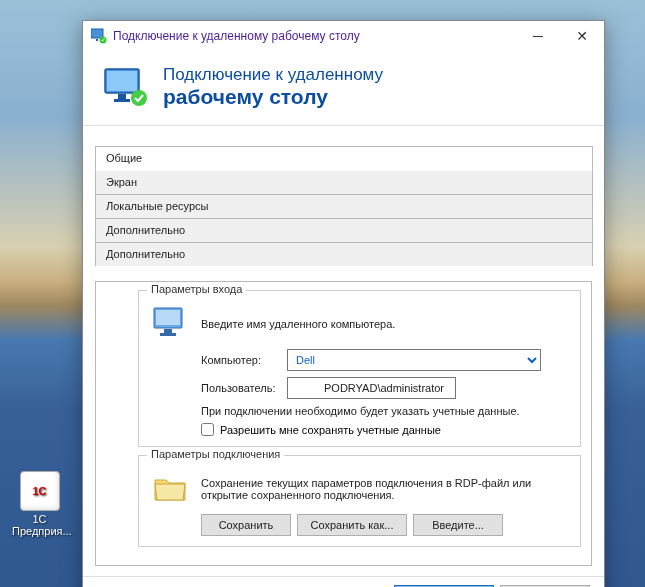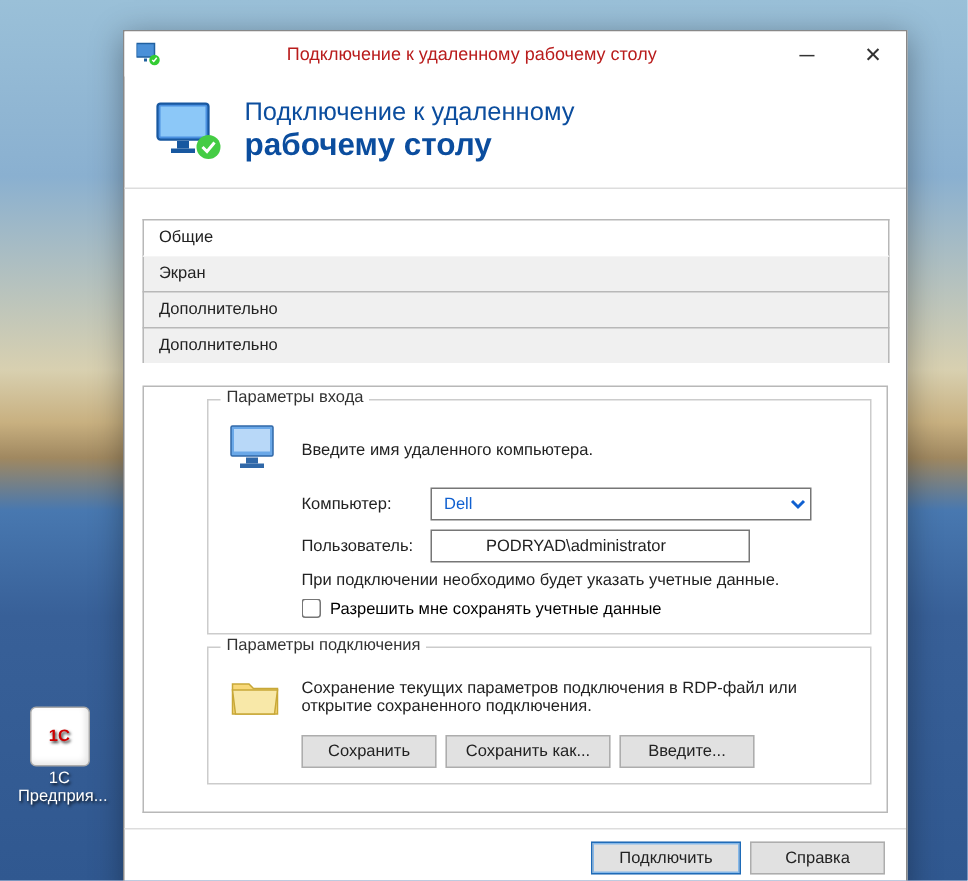--- a/index.html
+++ b/index.html
@@ -3,39 +3,39 @@
 <meta charset="utf-8">
 <style>
 * { box-sizing: border-box; font-family: 'Segoe UI', Tahoma, sans-serif; }
 body { margin: 0; width: 645px; height: 587px; overflow: hidden; background: linear-gradient(to bottom, #8ab8d8 0%, #6894c0 25%, #b89868 50%, #d8c090 60%, #3868a0 75%, #2858a0 100%); position: relative; }
 .wallpaper { position: absolute; inset: 0; background: linear-gradient(to bottom, #9ac0d8 0%, #8ab0d0 20%, #d8d0b0 42%, #c8b080 48%, #a08860 52%, #4878b0 58%, #386098 70%, #305890 100%); }
 .desktop-icon { position: absolute; left: 12px; bottom: 50px; width: 55px; text-align: center; color: #fff; font-size: 11px; text-shadow: 1px 1px 2px rgba(0,0,0,0.8); cursor: pointer; }
 .desktop-icon .ic { width: 40px; height: 40px; margin: 0 auto 2px; background: #fff; border-radius: 4px; display: flex; align-items: center; justify-content: center; font-weight: bold; color: #c00; border: 1px solid #aaa; box-shadow: inset -2px -2px 4px rgba(0,0,0,0.1); }
 .window { position: absolute; left: 82px; top: 20px; width: 523px; background: #fff; border: 1px solid #888; box-shadow: 0 4px 20px rgba(0,0,0,0.35); }
 .titlebar { height: 30px; display: flex; align-items: center; padding: 0 0 0 8px; background: #fff; font-size: 12px; }
 .titlebar .ticon { width: 16px; height: 16px; margin-right: 6px; }
-.titlebar .title { flex: 1; color: #b91c1c; text-align: center; }
+.titlebar .title { flex: 1; color: #4c1d95; }
 .titlebar .wbtn { width: 44px; height: 30px; display: flex; align-items: center; justify-content: center; color: #333; font-size: 14px; }
 .header { padding: 14px 20px 16px; display: flex; align-items: center; border-bottom: 1px solid #ddd; }
 .header-icon { width: 46px; height: 40px; margin-right: 14px; }
 .header-text .h1 { font-size: 17px; font-weight: 400; color: #0b4d9e; line-height: 1.2; }
 .header-text .h2 { font-size: 21px; font-weight: 700; color: #0b4d9e; }
 .tabs { display: flex; padding: 16px 12px; margin-top: 4px; position: relative; flex-direction: column; }
 .tabs::after { content: ''; position: absolute; left: 12px; right: 12px; bottom: 0; height: 1px; background: #b8b8b8; z-index: 0; }
 .tab { padding: 5px 10px 6px; font-size: 11px; color: #222; background: #f0f0f0; border: 1px solid #b8b8b8; border-bottom: none; margin-right: -1px; position: relative; }
 .tab.active { background: #fff; z-index: 2; border-bottom: 1px solid #fff; margin-bottom: -1px; }
 .panel { margin: 0 12px 10px; border: 1px solid #b8b8b8; border-top: none; padding: 8px 10px 10px; background: #fff; }
 .group { border: 1px solid #ccc; padding: 8px 12px 10px; margin-bottom: 8px; position: relative; margin-left: 32px; }
 .group-title { position: absolute; top: -8px; left: 8px; background: #fff; padding: 0 4px; font-size: 11px; color: #333; }
 .row { display: flex; align-items: center; margin: 6px 0; font-size: 11px; color: #222; }
 .row .icon48 { width: 40px; height: 38px; margin-right: 10px; flex-shrink: 0; }
 .label { width: 86px; flex-shrink: 0; }
 select, input[type=text] { height: 22px; border: 1px solid #767676; font-size: 11px; padding: 1px 4px; background: #fff; }
 select { width: 254px; color: #1060d0; }
-input[type=text] { width: 213px; color: #222; padding-left: 36px; }
+input[type=text] { width: 169px; color: #222; padding-left: 36px; }
 .chk-row { display:flex; align-items:center; margin-left: 50px; margin-top: 6px; font-size: 11px; }
 .chk-row input { margin: 0 6px 0 0; }
 .btns { display: flex; gap: 6px; margin-left: 50px; margin-top: 6px; }
 button.wbutton { height: 22px; min-width: 90px; padding: 0 10px; font-size: 11px; background: #e1e1e1; border: 1px solid #adadad; color: #222; cursor: pointer; }
 button.wbutton.primary { border-color: #1e6bb8; box-shadow: inset 0 0 0 1px #86b8e8; }
 .footer { display: flex; align-items: center; padding: 8px 14px 14px; border-top: 1px solid #ddd; }
 .collapse { display: flex; align-items: center; font-size: 11px; color: #1b5bb8; cursor: pointer; gap: 4px; }
 .footer-spacer { flex: 1; }
 .conn-btns { display: flex; gap: 6px; }
 svg { display: block; }
@@ -81,20 +81,21 @@
     </span>
     <div class="header-text">
       <div class="h1">Подключение к удаленному</div>
       <div class="h2">рабочему столу</div>
     </div>
   </div>
 
   <div class="tabs">
     <div class="tab active">Общие</div>
     <div class="tab">Экран</div>
+    <div class="tab">Локальные ресурсы</div>
     <div class="tab">Дополнительно</div>
     <div class="tab">Дополнительно</div>
   </div>
 
   <div class="panel">
     <div class="group">
       <span class="group-title">Параметры входа</span>
       <div class="row">
         <span class="icon48">
           <svg viewBox="0 0 40 38">

